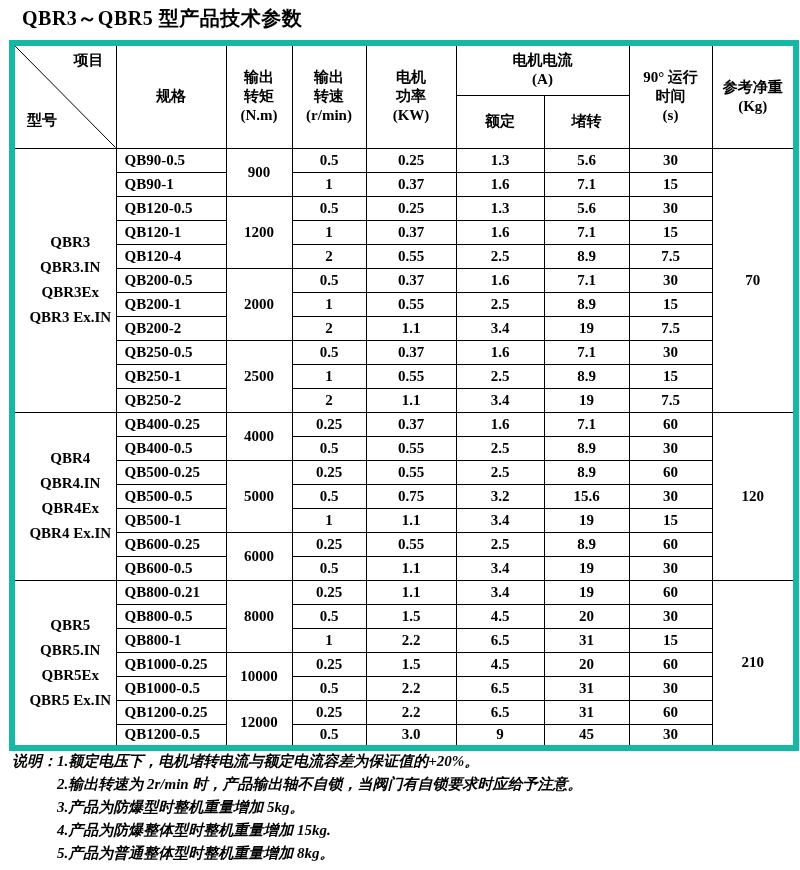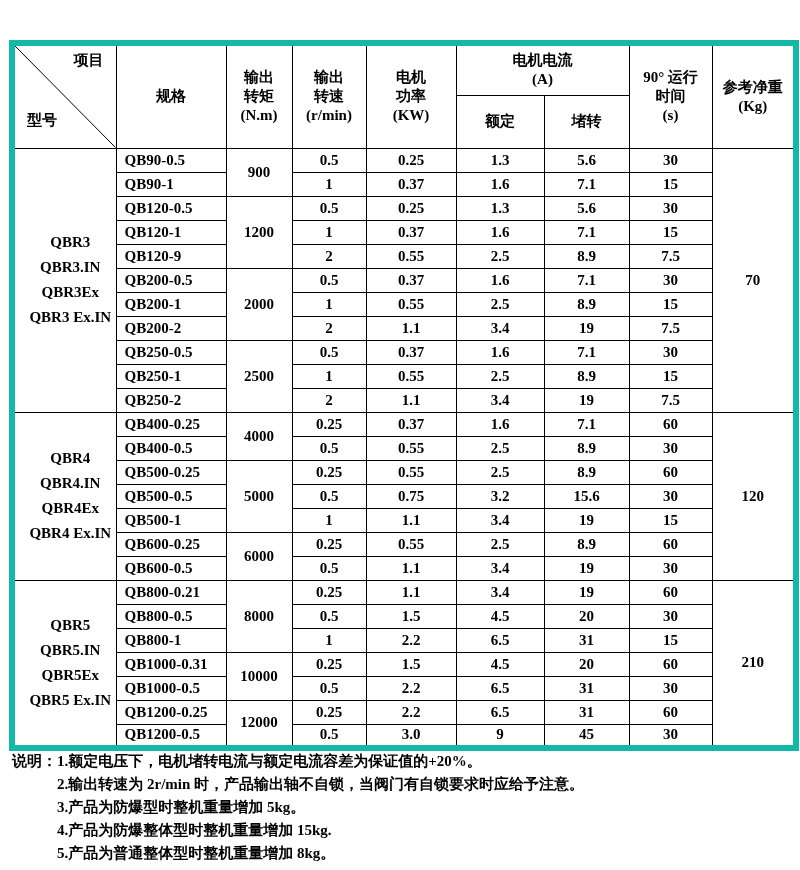--- a/index.html
+++ b/index.html
@@ -33,29 +33,30 @@
   .diag svg { position: absolute; top: 0; left: 0; width: 100%; height: 100%; display: block; }
   .diag-top { position: absolute; top: 5px; right: 12px; }
   .diag-bottom { position: absolute; bottom: 18px; left: 12px; text-align: center; }
 
   .spec-cell { text-align: left; padding-left: 8px; }
   .model-cell { text-align: center; padding-left: 10px; }
   .model-line { line-height: 25px; }
   .num-cell, .torque-cell, .weight-cell { text-align: center; }
 
   .notes { position: absolute; left: 12px; top: 750px; width: 780px; font-size: 15px; line-height: 23px; }
-  .notes-line { white-space: nowrap; }
+  .notes-line { white-space: nowrap; font-style: italic; }
   .notes-indent { padding-left: 45px; }
   .notes-label { display: inline; }
 </style>
 </head>
 <body>
 
 <div class="page">
 
+  <div class="title">QBR3～QBR5 型产品技术参数</div>
 
   <table class="spec">
     <colgroup>
       <col style="width:104px">
         <col style="width:110px">
         <col style="width:66px">
       <col style="width:74px">
         <col style="width:90px">
         <col style="width:88px">
       <col style="width:85px">
@@ -142,21 +143,21 @@
         </tr>
         <tr>
           <td class="spec-cell">QB120-1</td>
           <td class="num-cell">1</td>
           <td class="num-cell">0.37</td>
           <td class="num-cell">1.6</td>
           <td class="num-cell">7.1</td>
           <td class="num-cell">15</td>
         </tr>
         <tr>
-          <td class="spec-cell">QB120-9</td>
+          <td class="spec-cell">QB120-4</td>
           <td class="num-cell">2</td>
           <td class="num-cell">0.55</td>
           <td class="num-cell">2.5</td>
           <td class="num-cell">8.9</td>
           <td class="num-cell">7.5</td>
         </tr>
         <tr>
           <td class="spec-cell">QB200-0.5</td>
           <td class="torque-cell" rowspan="3">2000</td>
           <td class="num-cell">0.5</td>
@@ -298,21 +299,21 @@
         </tr>
         <tr>
           <td class="spec-cell">QB800-1</td>
           <td class="num-cell">1</td>
           <td class="num-cell">2.2</td>
           <td class="num-cell">6.5</td>
           <td class="num-cell">31</td>
           <td class="num-cell">15</td>
         </tr>
         <tr>
-          <td class="spec-cell">QB1000-0.31</td>
+          <td class="spec-cell">QB1000-0.25</td>
           <td class="torque-cell" rowspan="2">10000</td>
           <td class="num-cell">0.25</td>
           <td class="num-cell">1.5</td>
           <td class="num-cell">4.5</td>
           <td class="num-cell">20</td>
           <td class="num-cell">60</td>
         </tr>
         <tr>
           <td class="spec-cell">QB1000-0.5</td>
           <td class="num-cell">0.5</td>

